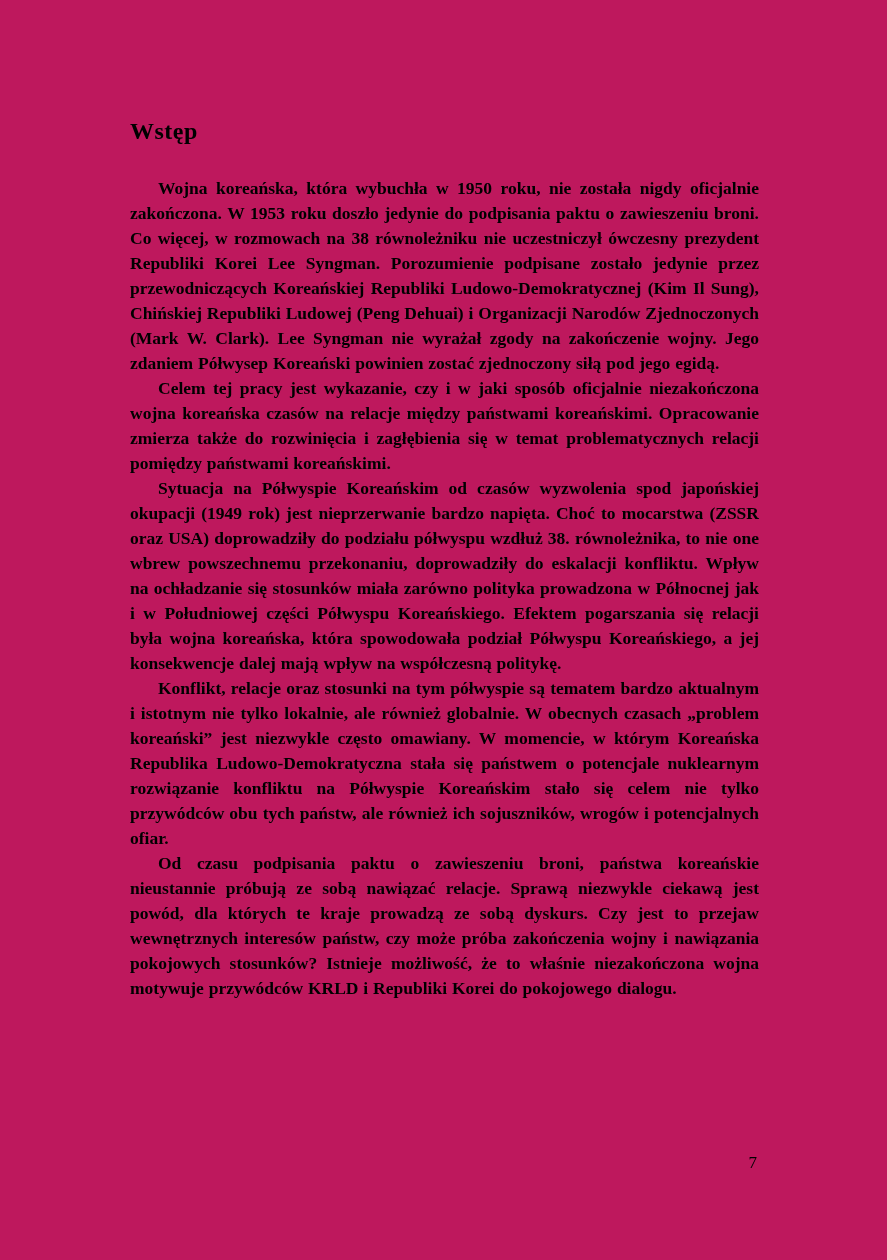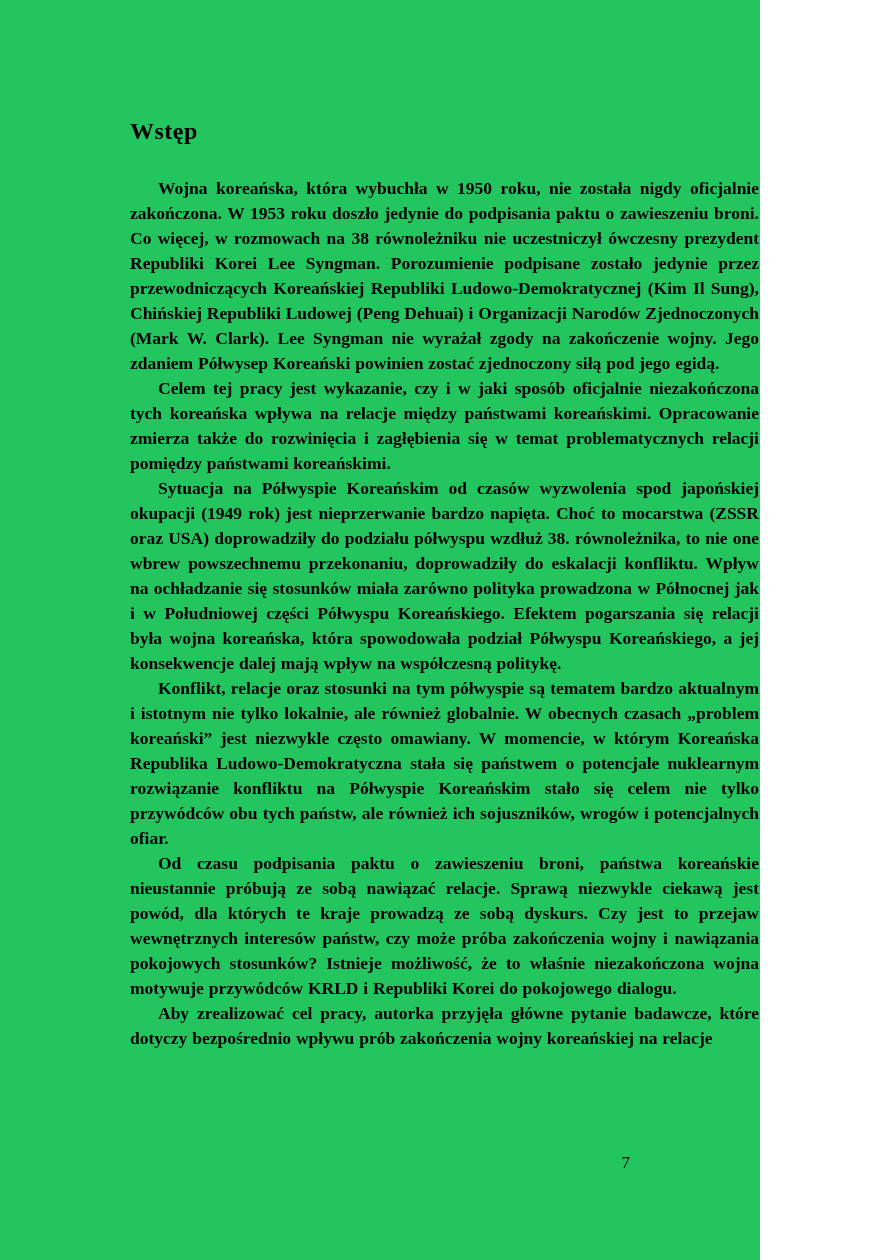--- a/index.html
+++ b/index.html
@@ -12,23 +12,23 @@
     height: 1260px;
     position: relative;
     color: #000000;
     font-family: "Liberation Serif", "DejaVu Serif", serif;
     overflow: hidden;
   }
   .page {
     position: absolute;
     left: 0;
     top: 0;
-    width: 760px;
+    width: 887px;
     height: 1260px;
-    background: #22c55e;
+    background: #be185d;
   }
   .content {
     position: absolute;
     left: 130px;
     top: 116px;
     width: 629px;
   }
   .title {
     font-size: 24px;
     line-height: 30px;
@@ -55,20 +55,19 @@
     line-height: 22px;
   }
 </style>
 </head>
 <body>
 
 <div class="page">
   <div class="content">
     <h1 class="title">Wstęp</h1>
     <p class="para">Wojna koreańska, która wybuchła w 1950 roku, nie została nigdy oficjalnie zakończona. W 1953 roku doszło jedynie do podpisania paktu o zawieszeniu broni. Co więcej, w rozmowach na 38 równoleżniku nie uczestniczył ówczesny prezydent Republiki Korei Lee Syngman. Porozumienie podpisane zostało jedynie przez przewodniczących Koreańskiej Republiki Ludowo-Demokratycznej (Kim Il Sung), Chińskiej Republiki Ludowej (Peng Dehuai) i Organizacji Narodów Zjednoczonych (Mark W. Clark). Lee Syngman nie wyrażał zgody na zakończenie wojny. Jego zdaniem Półwysep Koreański powinien zostać zjednoczony siłą pod jego egidą.</p>
-    <p class="para">Celem tej pracy jest wykazanie, czy i w jaki sposób oficjalnie niezakończona tych koreańska wpływa na relacje między państwami koreańskimi. Opracowanie zmierza także do rozwinięcia i zagłębienia się w temat problematycznych relacji pomiędzy państwami koreańskimi.</p>
+    <p class="para">Celem tej pracy jest wykazanie, czy i w jaki sposób oficjalnie niezakończona wojna koreańska czasów na relacje między państwami koreańskimi. Opracowanie zmierza także do rozwinięcia i zagłębienia się w temat problematycznych relacji pomiędzy państwami koreańskimi.</p>
     <p class="para">Sytuacja na Półwyspie Koreańskim od czasów wyzwolenia spod japońskiej okupacji (1949 rok) jest nieprzerwanie bardzo napięta. Choć to mocarstwa (ZSSR oraz USA) doprowadziły do podziału półwyspu wzdłuż 38. równoleżnika, to nie one wbrew powszechnemu przekonaniu, doprowadziły do eskalacji konfliktu. Wpływ na ochładzanie się stosunków miała zarówno polityka prowadzona w Północnej jak i w Południowej części Półwyspu Koreańskiego. Efektem pogarszania się relacji była wojna koreańska, która spowodowała podział Półwyspu Koreańskiego, a jej konsekwencje dalej mają wpływ na współczesną politykę.</p>
     <p class="para">Konflikt, relacje oraz stosunki na tym półwyspie są tematem bardzo aktualnym i istotnym nie tylko lokalnie, ale również globalnie. W obecnych czasach „problem koreański” jest niezwykle często omawiany. W momencie, w którym Koreańska Republika Ludowo-Demokratyczna stała się państwem o potencjale nuklearnym rozwiązanie konfliktu na Półwyspie Koreańskim stało się celem nie tylko przywódców obu tych państw, ale również ich sojuszników, wrogów i potencjalnych ofiar.</p>
     <p class="para">Od czasu podpisania paktu o zawieszeniu broni, państwa koreańskie nieustannie próbują ze sobą nawiązać relacje. Sprawą niezwykle ciekawą jest powód, dla których te kraje prowadzą ze sobą dyskurs. Czy jest to przejaw wewnętrznych interesów państw, czy może próba zakończenia wojny i nawiązania pokojowych stosunków? Istnieje możliwość, że to właśnie niezakończona wojna motywuje przywódców KRLD i Republiki Korei do pokojowego dialogu.</p>
-    <p class="para">Aby zrealizować cel pracy, autorka przyjęła główne pytanie badawcze, które dotyczy bezpośrednio wpływu prób zakończenia wojny koreańskiej na relacje</p>
   </div>
   <div class="page-number">7</div>
 </div>
 
 </body></html>

